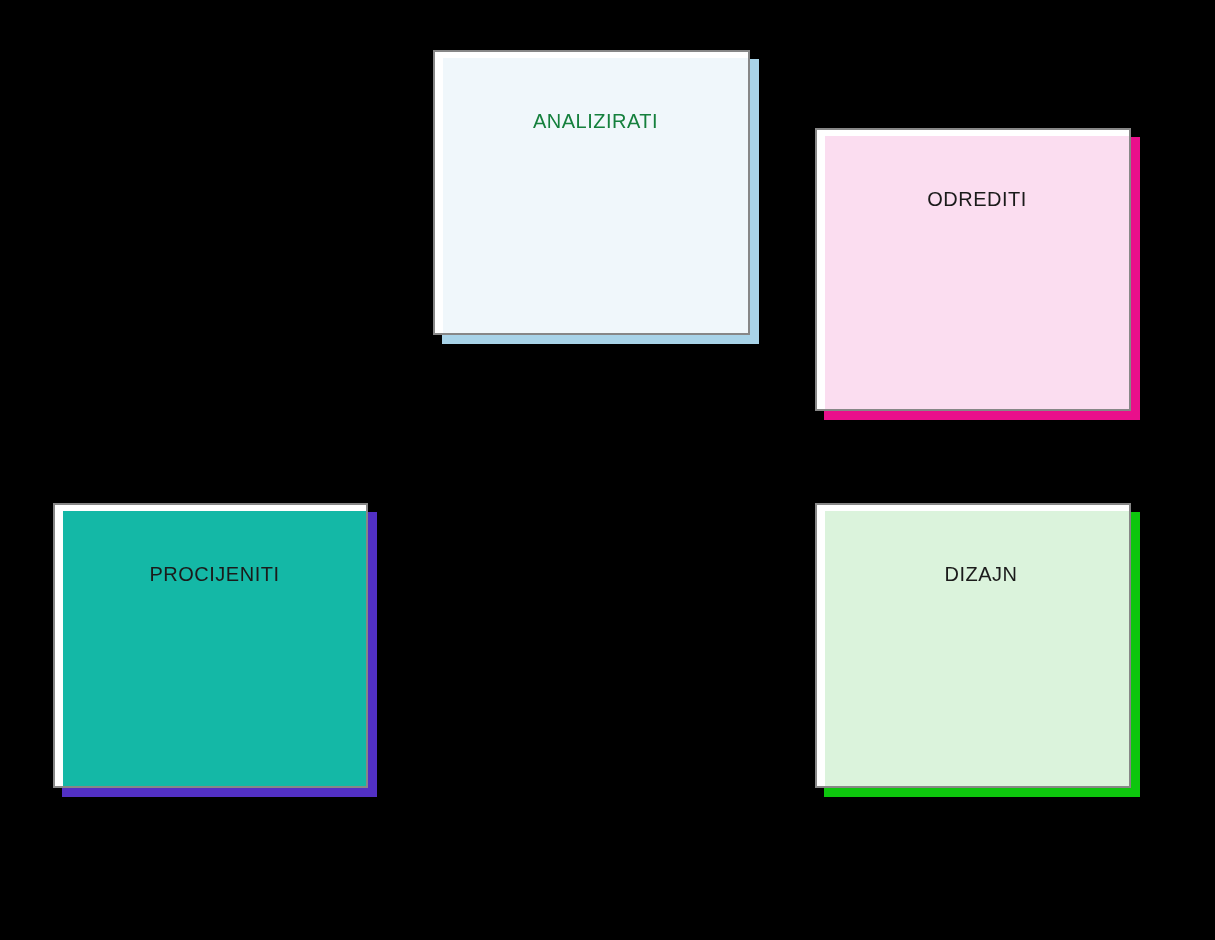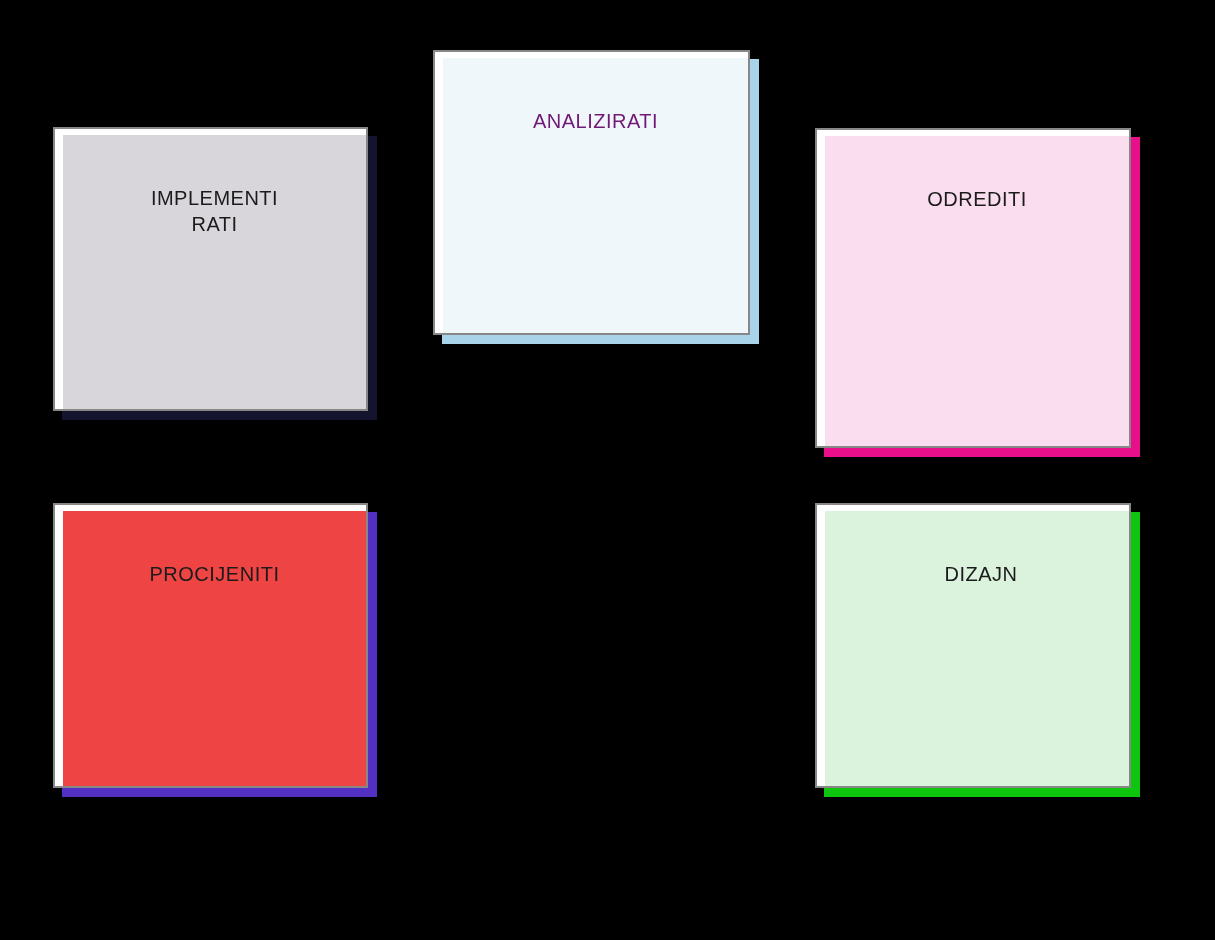--- a/index.html
+++ b/index.html
@@ -51,21 +51,21 @@
     margin-top: 50px;
     font-size: 20px;
     line-height: 26px;
     letter-spacing: 0.5px;
     text-align: center;
     white-space: pre-line;
     color: #1b1b1b;
   }
   .pos-analizirati   { left: 433px; top: 50px;  width: 317px; height: 285px; }
   .pos-implementirati{ left: 53px;  top: 127px; width: 315px; height: 284px; }
-  .pos-odrediti      { left: 815px; top: 128px; width: 316px; height: 320px; }
+  .pos-odrediti      { left: 815px; top: 128px; width: 316px; height: 283px; }
   .pos-procijeniti   { left: 53px;  top: 503px; width: 315px; height: 285px; }
   .pos-dizajn        { left: 815px; top: 503px; width: 316px; height: 285px; }
   .title {
     position: absolute;
     left: 433px;
     top: 434px;
     width: 317px;
     text-align: center;
     font-family: "DejaVu Sans", "Liberation Sans", sans-serif;
     font-weight: bold;
@@ -77,49 +77,40 @@
 </style>
 </head>
 <body>
 
 <div class="canvas" style="background-color: rgb(0, 0, 0);">
 
   <div class="box-wrap pos-analizirati">
     <div class="shadow" style="background-color: rgb(168, 211, 232);"></div>
     <div class="box" style="border-color: rgb(135, 135, 135);">
       <div class="fill" style="background-color: rgb(240, 247, 251);">
-        <div class="label" style="color: #701a75;">ANALIZIRATI</div>
+        <div class="label" style="color: #15803d;">ANALIZIRATI</div>
       </div>
     </div>
   </div>
 
-  <div class="box-wrap pos-implementirati">
-    <div class="shadow" style="background-color: rgb(20, 20, 47);"></div>
-    <div class="box" style="border-color: rgb(135, 135, 135);">
-      <div class="fill" style="background-color: rgb(216, 214, 219);">
-        <div class="label" style="color: rgb(27, 27, 27);">IMPLEMENTI
-RATI</div>
-      </div>
-    </div>
-  </div>
 
   <div class="box-wrap pos-odrediti">
     <div class="shadow" style="background-color: rgb(233, 15, 139);"></div>
     <div class="box" style="border-color: rgb(135, 135, 135);">
       <div class="fill" style="background-color: rgb(251, 221, 240);">
         <div class="label" style="color: rgb(27, 27, 27);">ODREDITI</div>
       </div>
     </div>
   </div>
 
 
   <div class="box-wrap pos-procijeniti">
     <div class="shadow" style="background-color: rgb(82, 48, 196);"></div>
     <div class="box" style="border-color: rgb(135, 135, 135);">
-      <div class="fill" style="background-color: #ef4444;">
+      <div class="fill" style="background-color: #14b8a6;">
         <div class="label" style="color: rgb(27, 27, 27);">PROCIJENITI</div>
       </div>
     </div>
   </div>
 
   <div class="box-wrap pos-dizajn">
     <div class="shadow" style="background-color: rgb(13, 198, 13);"></div>
     <div class="box" style="border-color: rgb(135, 135, 135);">
       <div class="fill" style="background-color: rgb(219, 243, 220);">
         <div class="label" style="color: rgb(27, 27, 27); margin-left: 8px;">DIZAJN</div>

